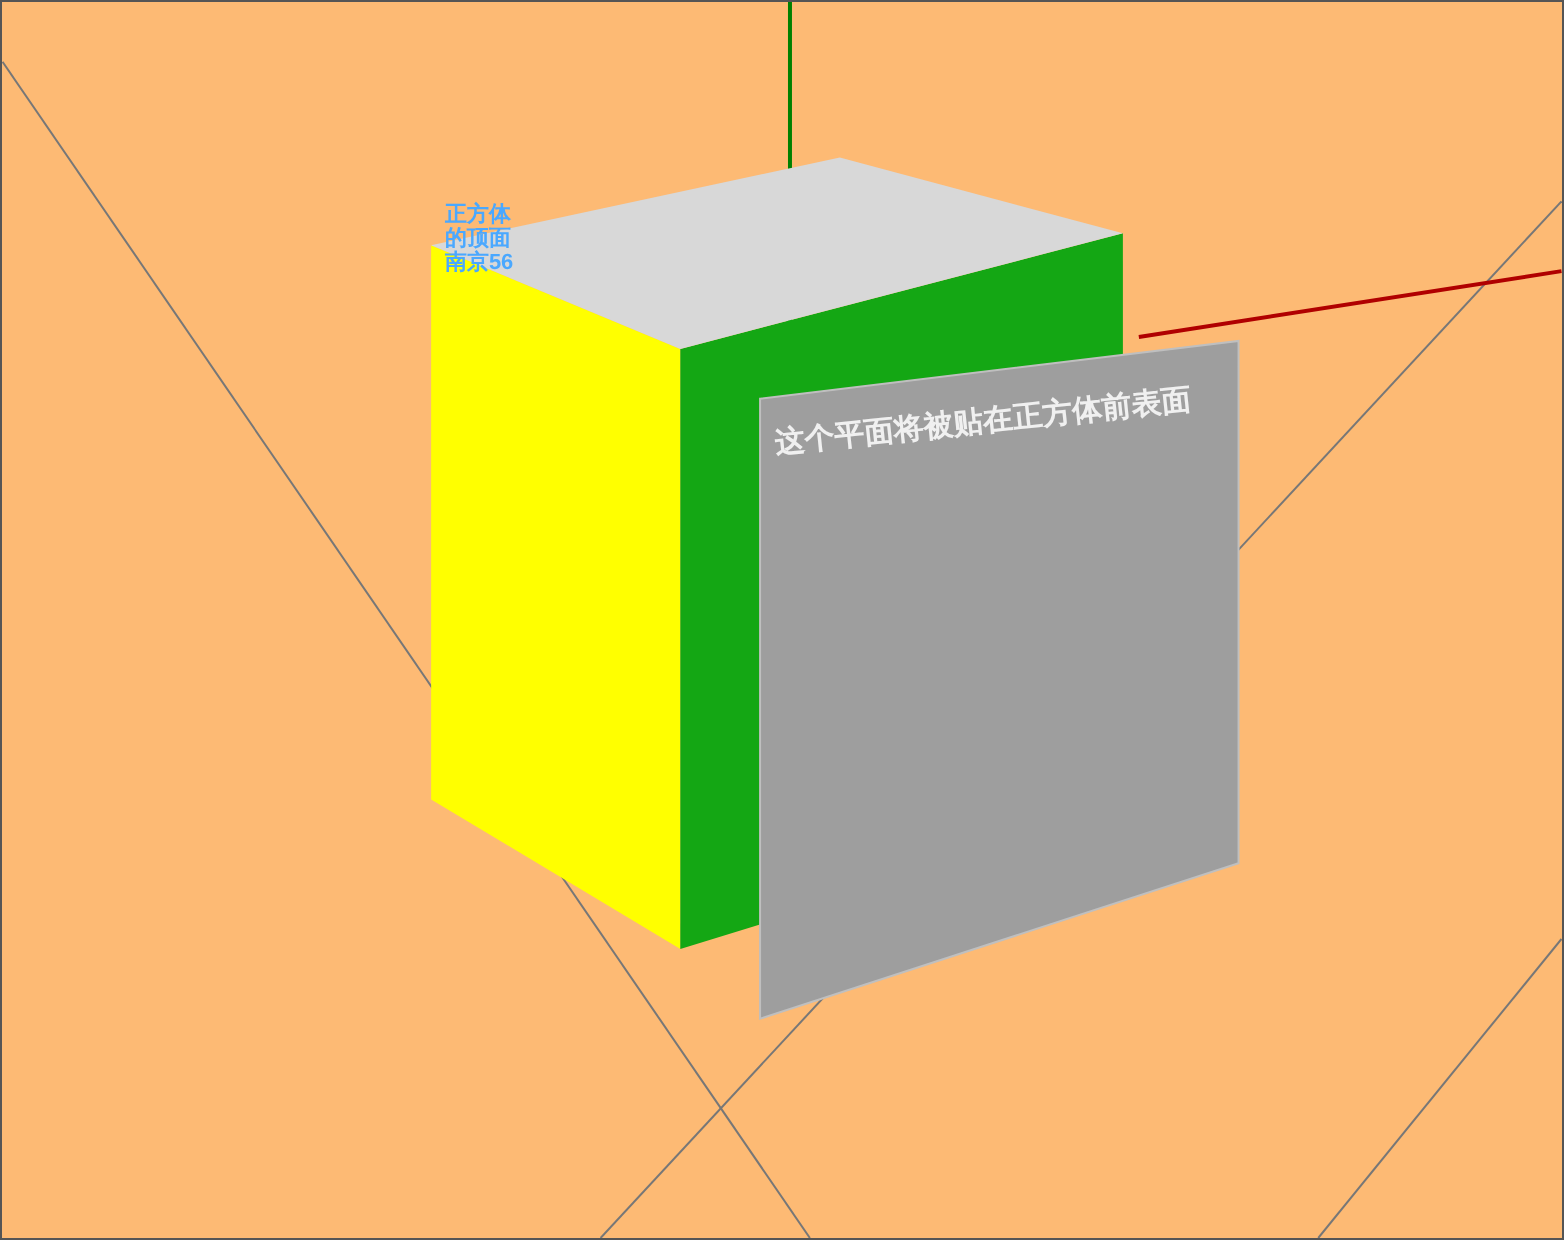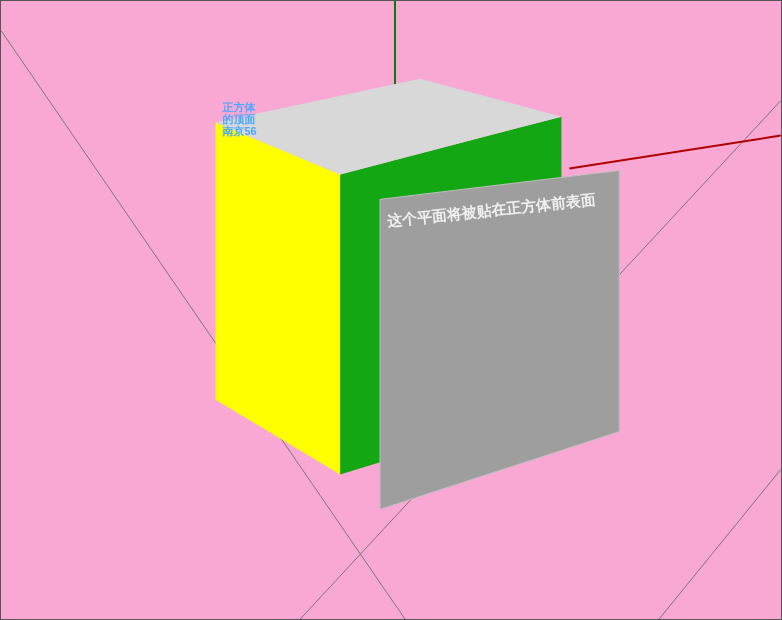--- a/index.html
+++ b/index.html
@@ -10,21 +10,21 @@
     background: #000;
     overflow: hidden;
     font-family: sans-serif;
   }
   .viewport {
     position: relative;
     width: 782px;
     height: 620px;
     border: 1px solid #555;
     box-sizing: border-box;
-    background: #f9a8d4;
+    background: #fdba74;
   }
   svg {
     position: absolute;
     top: 0; left: 0;
     width: 100%;
     height: 100%;
   }
   .axis-x { stroke: #b00000; stroke-width: 2; }
   .axis-y { stroke: #008000; stroke-width: 2; }
   .axis-z { stroke: #0000cc; stroke-width: 1.5; }

